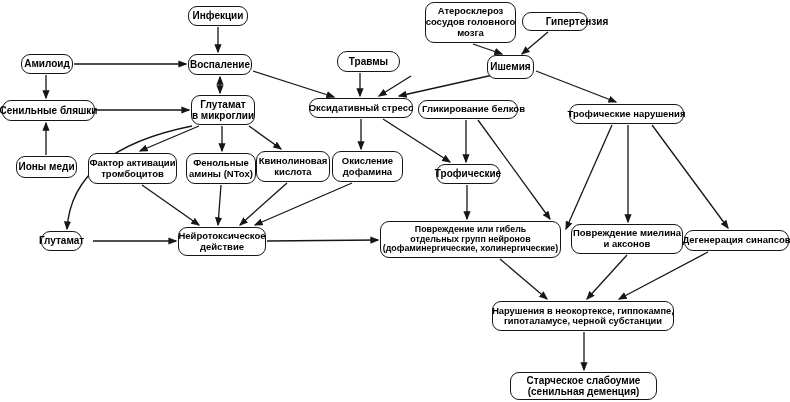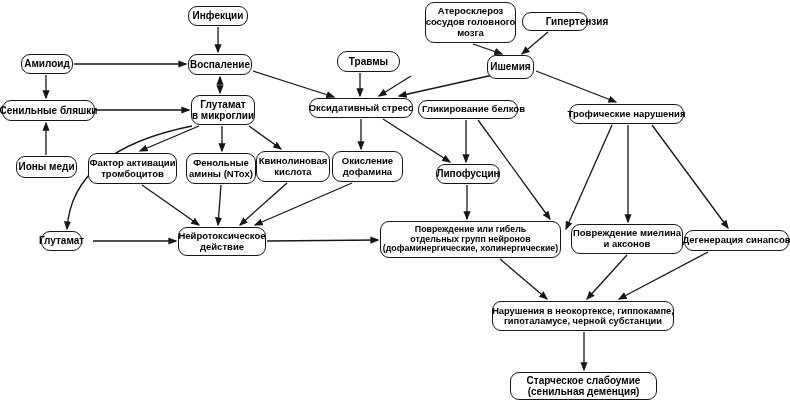--- a/index.html
+++ b/index.html
@@ -138,21 +138,21 @@
     <div class="node" style="left: 522px; top: 12px; width: 66px; height: 19px; font-size: 10px; padding-left: 44px;">
       <div class="ln">Гипертензия</div>
     </div>
     <div class="node" style="left: 487px; top: 55px; width: 47px; height: 24px; font-size: 10px;">
       <div class="ln">Ишемия</div>
     </div>
     <div class="node" style="left: 569px; top: 104px; width: 115px; height: 20px; font-size: 9.5px;">
       <div class="ln">Трофические нарушения</div>
     </div>
     <div class="node" style="left: 436px; top: 164px; width: 64px; height: 20px; font-size: 10px;">
-      <div class="ln">Липофусцин</div>
+      <div class="ln">Трофические</div>
     </div>
     <div class="node" style="left: 41px; top: 231px; width: 41px; height: 20px; font-size: 10px;">
       <div class="ln">Глутамат</div>
     </div>
     <div class="node" style="left: 178px; top: 227px; width: 88px; height: 29px; font-size: 9.5px;">
       <div class="ln">Нейротоксическое</div>
       <div class="ln">действие</div>
     </div>
     <div class="node" style="left: 380px; top: 221px; width: 181px; height: 37px; font-size: 8.8px;">
       <div class="ln">Повреждение или гибель</div>

